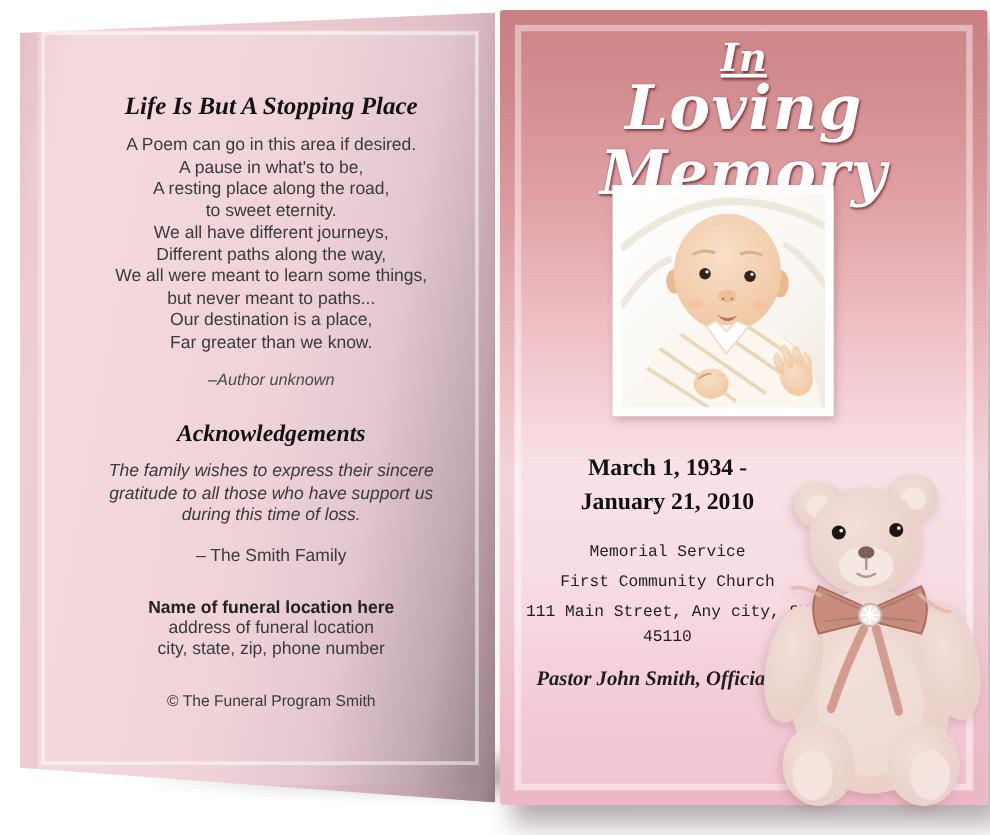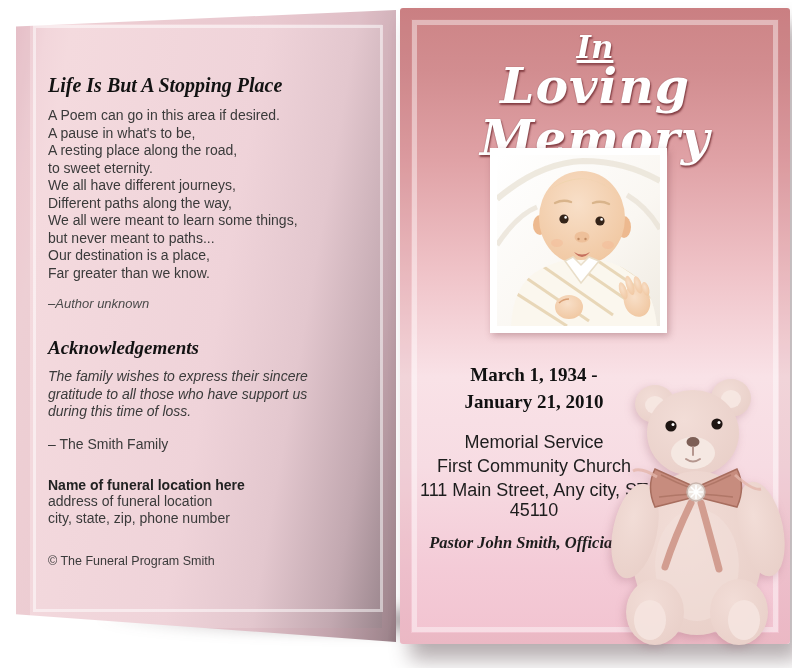--- a/index.html
+++ b/index.html
@@ -12,21 +12,21 @@
     filter:blur(5px);}
 
   
   .page-left{position:absolute;left:16px;top:10px;width:380px;height:632px;
     background:linear-gradient(100deg,#e9c6ce 0%,#f2d6db 7%,#f4dade 12%,#efd3d9 52%,#e3c7ce 70%,#c2a8b0 86%,#97838a 98%,#86737a 100%);
     clip-path:polygon(0 2.6%, 100% 0, 100% 100%, 0 95.6%);
     filter:drop-shadow(6px 14px 10px rgba(75,55,60,.35));}
   .frame-l-outer{position:absolute;inset:0;border:14px solid rgba(208,148,160,.16);}
   .frame-l-line{position:absolute;inset:15px 13px 30px 17px;border:3px solid rgba(255,255,255,.5);}
 
-  .left-content{position:absolute;left:32px;right:10px;top:0;color:#333;}
+  .left-content{position:absolute;left:32px;right:10px;top:0;text-align:center;color:#333;}
   .poem-title{margin:0;padding-top:64px;font-family:"Liberation Serif",serif;font-weight:bold;font-style:italic;
     font-size:20px;color:#121212;}
   .poem{margin-top:10px;font-size:14px;line-height:17.5px;color:#3a3a3a;}
   .author{margin-top:14px;font-size:13px;font-style:italic;color:#4a4a4a;}
   .ack-title{margin:26px 0 0 0;font-family:"Liberation Serif",serif;font-weight:bold;font-style:italic;
     font-size:19px;color:#121212;}
   .ack-text{margin-top:9px;font-size:14px;line-height:17.5px;color:#3a3a3a;font-style:italic;}
   .ack-sign{margin-top:15px;font-size:14px;color:#3a3a3a;}
   .loc-name{margin-top:25px;font-size:14px;font-weight:bold;color:#222;}
   .loc-line{font-size:14px;line-height:17.5px;color:#3a3a3a;}
@@ -45,21 +45,21 @@
   .ilm-in{font-size:31px;line-height:34px;text-decoration:underline;}
   .ilm-main{font-size:49px;line-height:52px;margin-top:-4px;letter-spacing:1px;}
 
   .photo{position:absolute;left:90px;top:140px;width:163px;height:171px;background:#ffffff;padding:7px;
     box-shadow:2px 3px 7px rgba(120,60,70,.35);}
   .photo svg{display:block;width:163px;height:171px;}
 
   .memorial{position:absolute;left:0;top:346px;width:268px;text-align:center;color:#111;}
   .loved-name{font-family:"Liberation Serif",serif;font-weight:bold;font-style:italic;font-size:25px;line-height:30px;}
   .dates{margin-top:7px;font-family:"Liberation Serif",serif;font-weight:bold;font-size:19px;line-height:27px;}
-  .service{margin-top:15px;font-family:Liberation Sans, sans-serif;font-size:18px;line-height:24px;color:#1d1d1d;}
+  .service{margin-top:15px;font-family:Liberation Mono, monospace;font-size:13px;line-height:24px;color:#1d1d1d;}
   .service .zip{line-height:16px;}
   .officiant{margin-top:15px;font-family:"Liberation Serif",serif;font-style:italic;font-weight:bold;
     font-size:16.5px;color:#1d1d1d;}
 
   .teddy{position:absolute;right:0;bottom:-2px;width:185px;height:275px;}
   .teddy svg{display:block;width:185px;height:275px;filter:drop-shadow(-2px 3px 4px rgba(140,80,95,.25));}
 </style>
 </head>
 <body>
 

